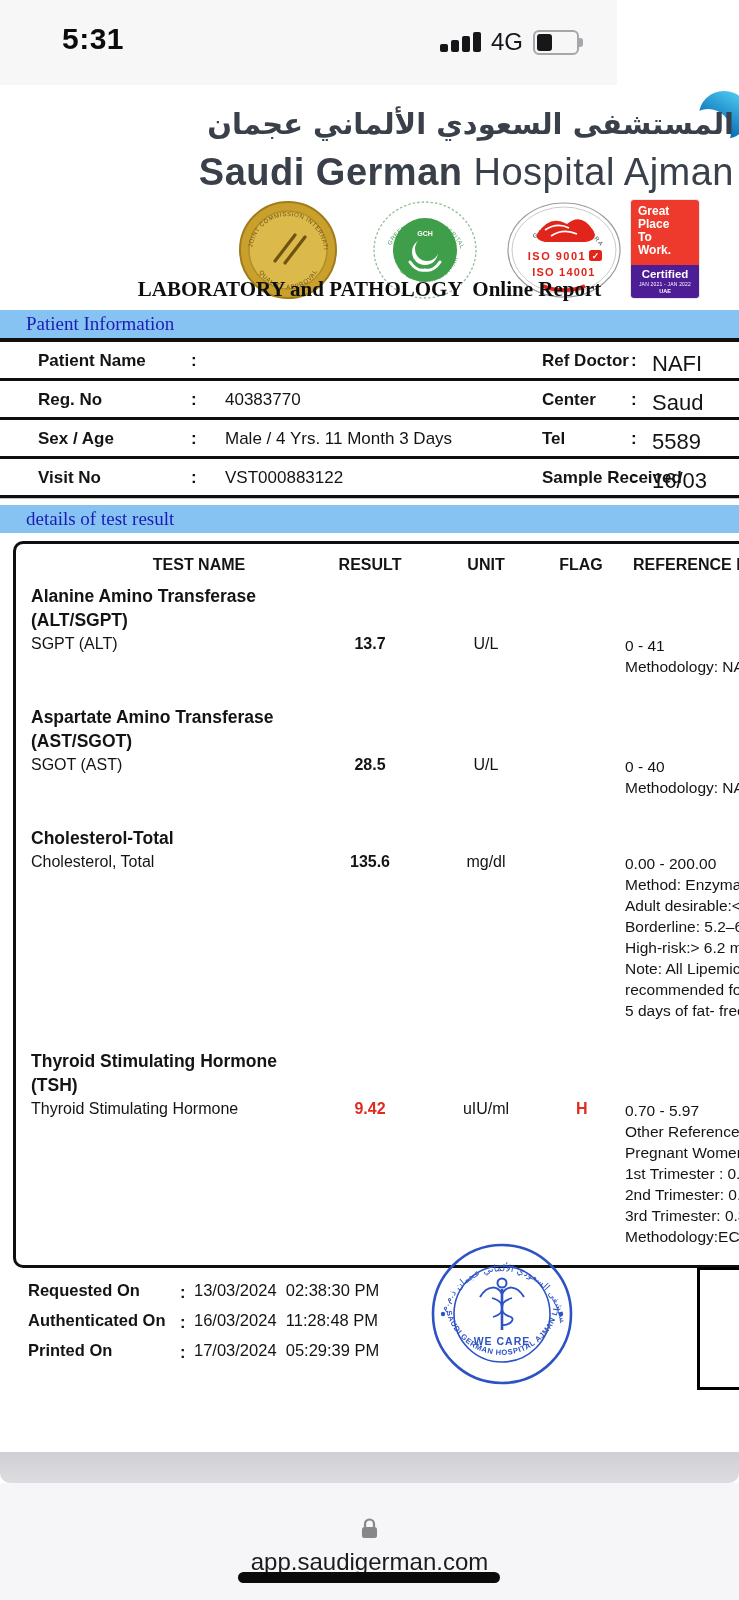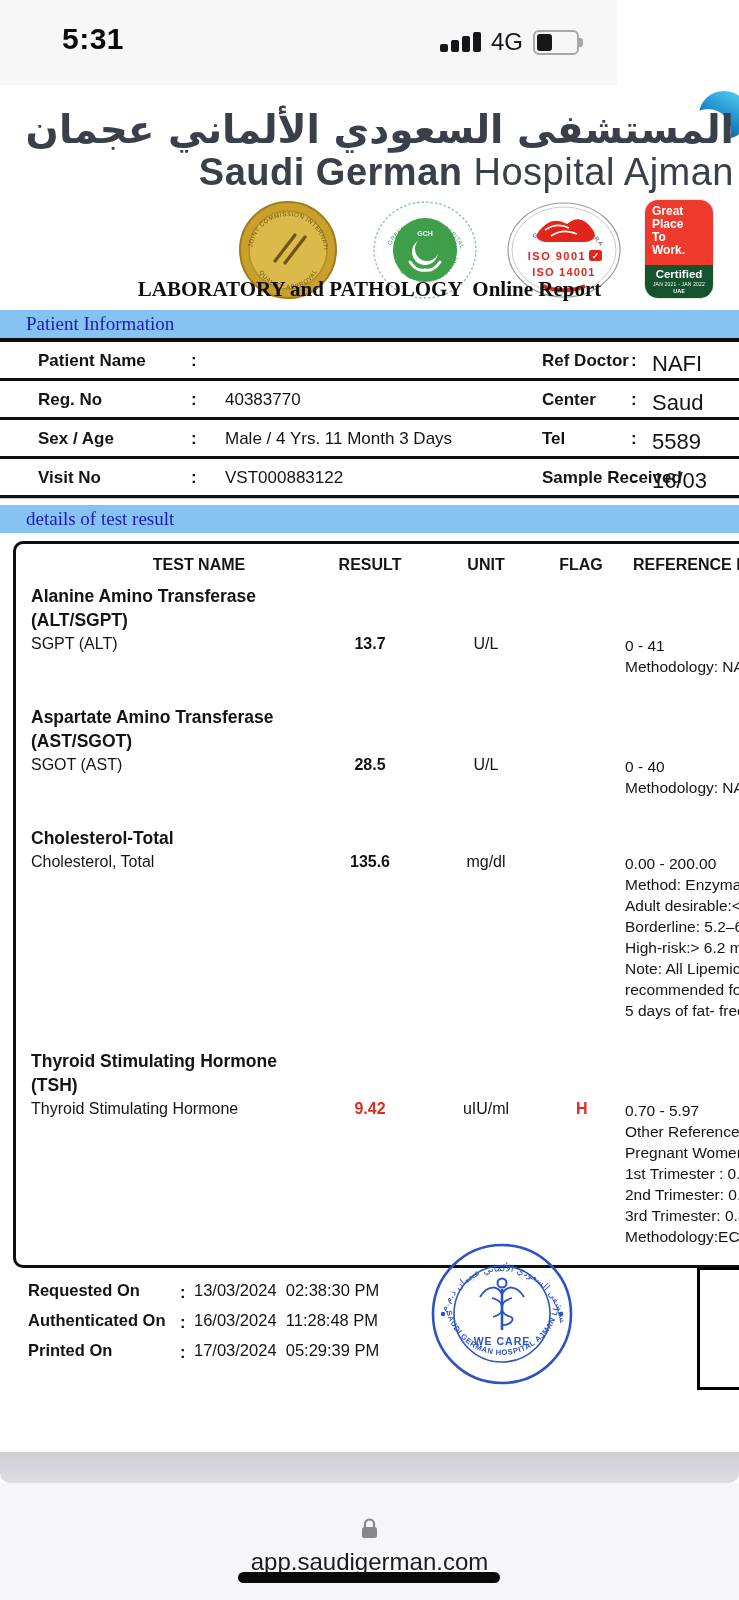--- a/index.html
+++ b/index.html
@@ -16,31 +16,31 @@
   .sb-net{font-size:24px;color:#16161a;}
   .batt{position:relative;width:42px;height:21px;border:2px solid #a6a6ab;border-radius:6px;}
   .batt .fill{position:absolute;left:2px;top:2px;bottom:2px;width:15px;background:#17171a;border-radius:3px;}
   .batt .nub{position:absolute;right:-6px;top:6px;width:4px;height:9px;background:#a6a6ab;border-radius:0 3px 3px 0;}
   
   .doc{position:absolute;top:85px;left:0;width:739px;background:#fff;}
   .swoosh{position:absolute;left:699px;top:6px;width:50px;height:48px;border-radius:50%;
           background:linear-gradient(210deg,#49c3ec 15%,#0b72ba 70%);}
   .swoosh::after{content:'';position:absolute;left:-14px;bottom:-16px;width:46px;height:46px;border-radius:50%;background:#fff;}
   .title-ar{position:absolute;right:5px;top:22px;width:734px;text-align:right;
-            font-family:"DejaVu Sans",sans-serif;font-size:39px;font-weight:600;color:#39404a;white-space:nowrap;}
+            font-family:"DejaVu Sans",sans-serif;font-size:29px;font-weight:600;color:#39404a;white-space:nowrap;}
   .title-en{position:absolute;right:5px;top:66px;width:734px;text-align:right;
             font-size:38px;color:#39404a;white-space:nowrap;letter-spacing:.5px;}
   .title-en b{font-weight:700;}
   .badges{position:absolute;left:0;top:113px;width:739px;height:104px;}
   .badge{position:absolute;}
-  .gptw{left:645px;top:2px;width:68px;height:98px;border-radius:13px;overflow:hidden;
+  .gptw{left:631px;top:2px;width:68px;height:98px;border-radius:3px;overflow:hidden;
         box-shadow:0 0 0 1px #e8e8e8;}
   .gptw .red{background:#ee3a2c;color:#fff;height:60px;padding:5px 0 0 7px;
              font-weight:700;font-size:12px;line-height:1.08;}
-  .gptw .navy{background:#14532d;color:#fff;height:38px;text-align:center;padding-top:3px;}
+  .gptw .navy{background:#4c1d95;color:#fff;height:38px;text-align:center;padding-top:3px;}
   .gptw .cert{font-weight:700;font-size:11.5px;}
   .gptw .dates{font-size:5px;letter-spacing:.2px;margin-top:1px;}
   .gptw .region{font-size:5.5px;font-weight:700;margin-top:1px;}
   .report-title{position:absolute;left:0;top:192px;width:739px;text-align:center;
                 font-family:"Liberation Serif",serif;font-weight:700;font-size:21px;color:#0e0e0e;white-space:pre;}
   
   .section-bar{position:absolute;left:0;width:739px;height:28px;background:#87c3f2;
                font-family:"Liberation Serif",serif;font-size:19px;color:#1b1bb4;
                line-height:28px;padding-left:26px;box-sizing:border-box;}
   

